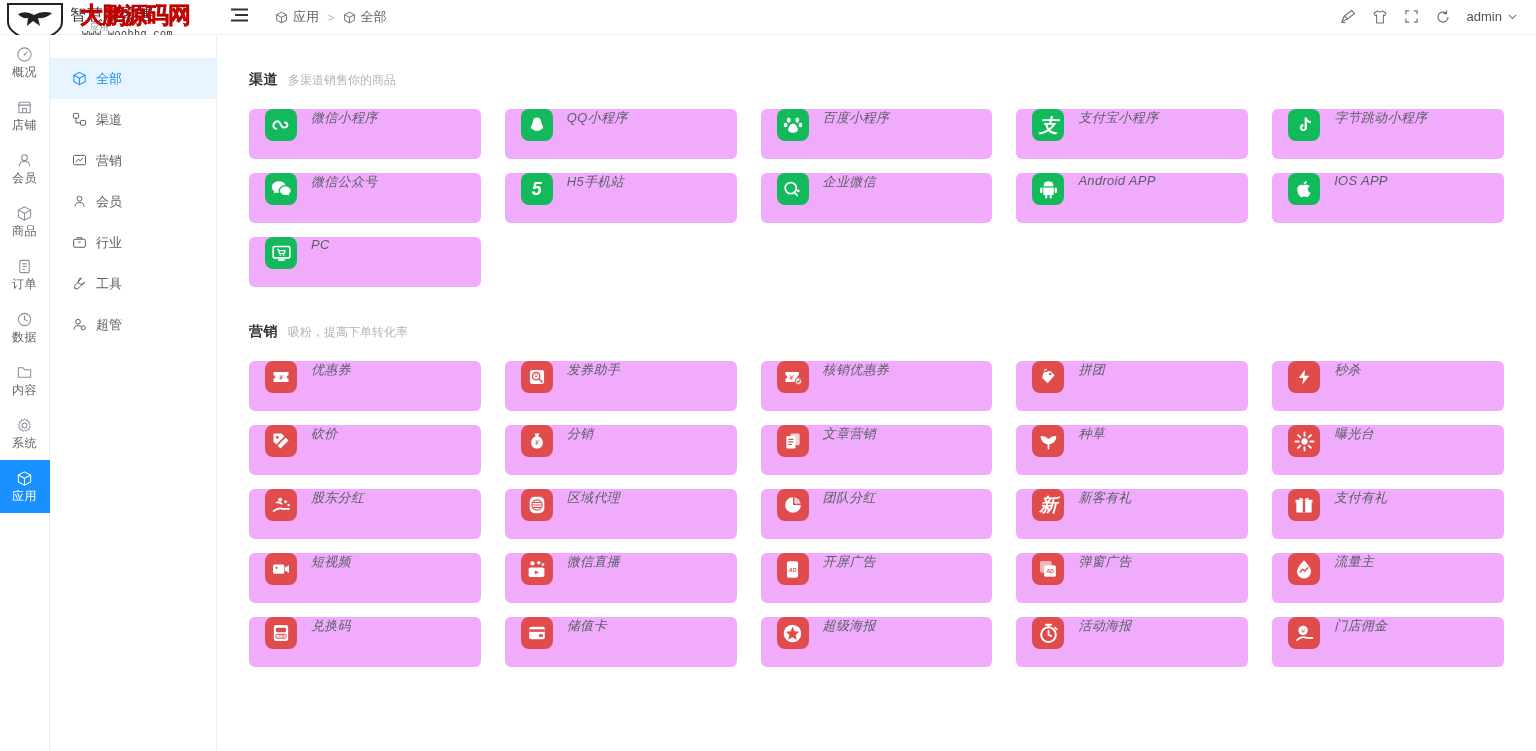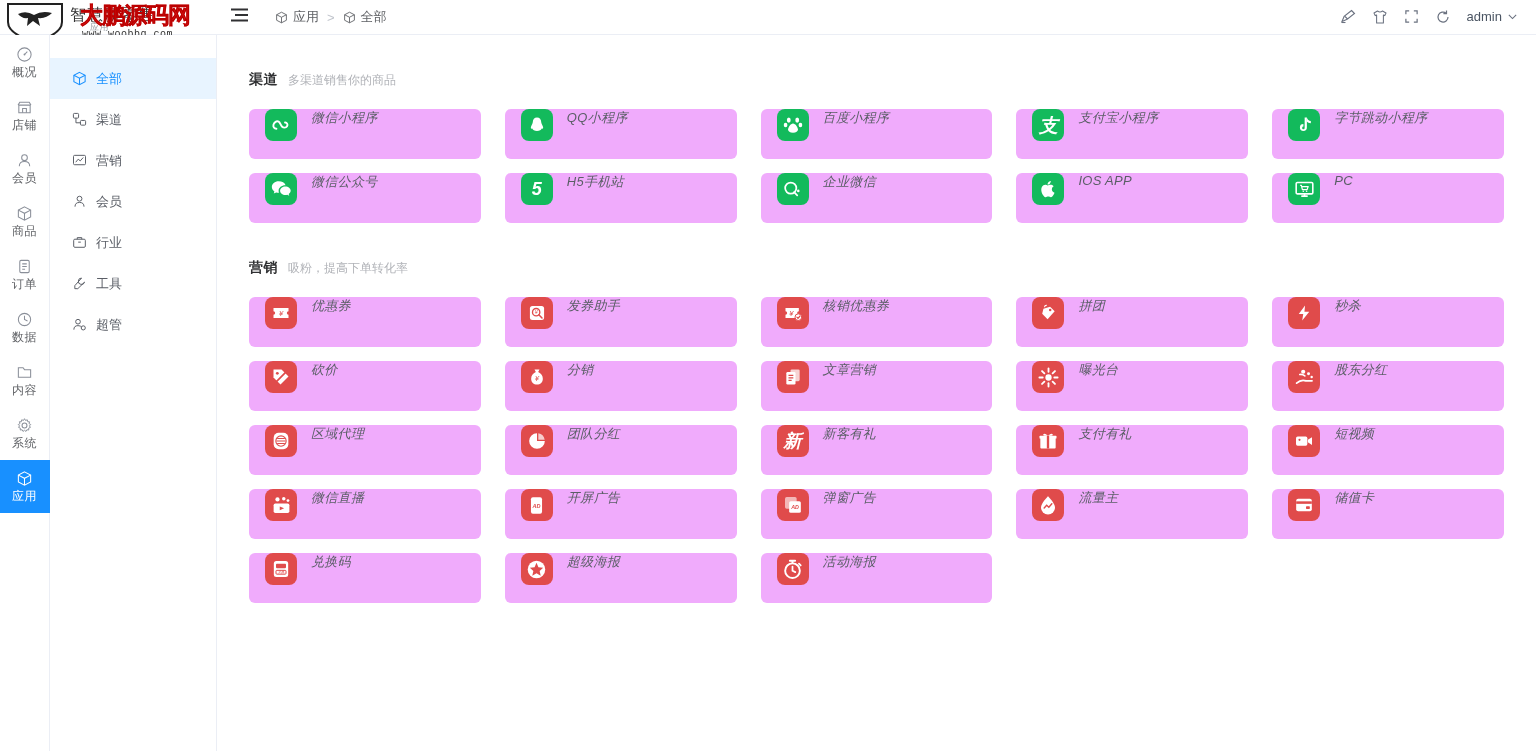--- a/index.html
+++ b/index.html
@@ -422,20 +422,34 @@
           <span class="tile green">
             <svg width="21" height="21" viewBox="0 0 24 24">
               <circle cx="10" cy="10.4" r="6.4" fill="none" stroke="#fff" stroke-width="2"></circle>
               <path d="M13.8 15 L17.4 18.6" stroke="#fff" stroke-width="2" stroke-linecap="round"></path>
               <circle cx="18.6" cy="13.6" r="1.5" fill="#fff"></circle>
             </svg>
           </span>
           <span class="card-label">企业微信</span>
         </div>
 
+        <div class="card">
+          <span class="tile green">
+            <svg width="21" height="21" viewBox="0 0 24 24">
+              <path d="M6 9.6 L18 9.6 L18 17 A1.4 1.4 0 0 1 16.6 18.4 L7.4 18.4 A1.4 1.4 0 0 1 6 17 Z" fill="#fff"></path>
+              <rect x="2.4" y="9.6" width="2.6" height="6.6" rx="1.3" fill="#fff"></rect>
+              <rect x="19" y="9.6" width="2.6" height="6.6" rx="1.3" fill="#fff"></rect>
+              <rect x="8.2" y="18" width="2.4" height="4.2" rx="1.2" fill="#fff"></rect>
+              <rect x="13.4" y="18" width="2.4" height="4.2" rx="1.2" fill="#fff"></rect>
+              <path d="M6.2 8.4 A5.8 5.8 0 0 1 17.8 8.4 Z" fill="#fff"></path>
+              <path d="M7.4 3.4 L8.6 5.4 M16.6 3.4 L15.4 5.4" stroke="#fff" stroke-width="1.1"></path>
+            </svg>
+          </span>
+          <span class="card-label">Android APP</span>
+        </div>
 
         <div class="card">
           <span class="tile green">
             <svg width="20" height="20" viewBox="0 0 24 24">
               <path d="M16.6 12.5 C16.6 9.9 18.7 8.8 18.8 8.7 C17.7 7.1 16 6.9 15.4 6.9 C13.9 6.7 12.5 7.7 11.8 7.7 C11 7.7 9.9 6.9 8.7 6.9 C7.1 6.9 5.6 7.9 4.8 9.4 C3.1 12.4 4.3 16.9 6 19.3 C6.8 20.5 7.8 21.9 9.1 21.8 C10.3 21.8 10.8 21 12.3 21 C13.7 21 14.2 21.8 15.5 21.8 C16.8 21.8 17.7 20.6 18.5 19.3 C19.4 17.9 19.8 16.5 19.8 16.4 C19.8 16.4 16.6 15.2 16.6 12.5 Z" fill="#fff"></path>
               <path d="M14.3 5.3 C15 4.5 15.4 3.4 15.3 2.3 C14.3 2.3 13.2 3 12.5 3.8 C11.9 4.5 11.4 5.7 11.5 6.7 C12.6 6.8 13.6 6.2 14.3 5.3 Z" fill="#fff"></path>
             </svg>
           </span>
           <span class="card-label">IOS APP</span>
         </div>
@@ -540,20 +554,29 @@
           <span class="tile red">
             <svg width="20" height="20" viewBox="0 0 24 24">
               <rect x="9" y="3" width="11" height="14" rx="1.6" fill="#fff" opacity="0.75"></rect>
               <rect x="4" y="6" width="11" height="15" rx="1.6" fill="#fff"></rect>
               <path d="M6.6 10 L12.4 10 M6.6 13 L12.4 13 M6.6 16 L10.4 16" stroke="#e04b4b" stroke-width="1.3"></path>
             </svg>
           </span>
           <span class="card-label">文章营销</span>
         </div>
 
+        <div class="card">
+          <span class="tile red">
+            <svg width="21" height="21" viewBox="0 0 24 24">
+              <path d="M3 6 Q3 14 12 15.5 Q21 14 21 6 Q17 4.6 12 9 Q7 4.6 3 6 Z" fill="#fff"></path>
+              <path d="M12 15 L12 20" stroke="#fff" stroke-width="2" stroke-linecap="round"></path>
+            </svg>
+          </span>
+          <span class="card-label">种草</span>
+        </div>
 
         <div class="card">
           <span class="tile red">
             <svg width="21" height="21" viewBox="0 0 24 24">
               <circle cx="12" cy="12" r="3.6" fill="#fff"></circle>
               <g stroke="#fff" stroke-width="2.1" stroke-linecap="round">
                 <path d="M12 1.6 L12 5.4"></path>
                   <path d="M12 18.6 L12 22.4"></path>
                 <path d="M1.6 12 L5.4 12"></path>
                   <path d="M18.6 12 L22.4 12"></path>
@@ -672,38 +695,38 @@
               <path d="M12 1.6 C12 1.6 3.6 10 3.6 15 A8.4 8.4 0 0 0 20.4 15 C20.4 10 12 1.6 12 1.6 Z" fill="#fff"></path>
               <path d="M7.4 15.6 L10.4 12.4 L13 14.6 L16.6 10.6" fill="none" stroke="#e04b4b" stroke-width="1.7" stroke-linecap="round"></path>
             </svg>
           </span>
           <span class="card-label">流量主</span>
         </div>
 
         <div class="card">
           <span class="tile red">
             <svg width="20" height="20" viewBox="0 0 24 24">
-              <rect x="2.6" y="4.4" width="18.8" height="15.2" rx="2.4" fill="#fff"></rect>
-              <rect x="2.6" y="7.6" width="18.8" height="3" fill="#e04b4b"></rect>
-              <rect x="14.4" y="13.6" width="4.6" height="3.2" rx="0.8" fill="#e04b4b"></rect>
-            </svg>
-          </span>
-          <span class="card-label">储值卡</span>
-        </div>
-
-        <div class="card">
-          <span class="tile red">
-            <svg width="20" height="20" viewBox="0 0 24 24">
               <rect x="3.4" y="2.4" width="17.2" height="19.2" rx="3" fill="#fff"></rect>
               <rect x="6" y="5.6" width="12" height="5.4" rx="1" fill="#e04b4b"></rect>
               <rect x="6" y="13.6" width="12" height="4.6" rx="1" fill="none" stroke="#e04b4b" stroke-width="1.2"></rect>
               <text x="12" y="17.3" font-size="4" text-anchor="middle" fill="#e04b4b">兑换</text>
             </svg>
           </span>
           <span class="card-label">兑换码</span>
+        </div>
+
+        <div class="card">
+          <span class="tile red">
+            <svg width="20" height="20" viewBox="0 0 24 24">
+              <rect x="2.6" y="4.4" width="18.8" height="15.2" rx="2.4" fill="#fff"></rect>
+              <rect x="2.6" y="7.6" width="18.8" height="3" fill="#e04b4b"></rect>
+              <rect x="14.4" y="13.6" width="4.6" height="3.2" rx="0.8" fill="#e04b4b"></rect>
+            </svg>
+          </span>
+          <span class="card-label">储值卡</span>
         </div>
 
         <div class="card">
           <span class="tile red">
             <svg width="21" height="21" viewBox="0 0 24 24">
               <circle cx="12" cy="12" r="10" fill="#fff"></circle>
               <path d="M12 4.4 L14.2 9.4 L19.6 10 L15.6 13.6 L16.8 19 L12 16.2 L7.2 19 L8.4 13.6 L4.4 10 L9.8 9.4 Z" fill="#e04b4b"></path>
             </svg>
           </span>
           <span class="card-label">超级海报</span>
@@ -715,17 +738,27 @@
               <circle cx="12" cy="13.4" r="8.4" fill="none" stroke="#fff" stroke-width="2.2"></circle>
               <path d="M12 8.6 L12 13.4 L15.2 15" fill="none" stroke="#fff" stroke-width="2" stroke-linecap="round"></path>
               <path d="M9 2 L15 2" stroke="#fff" stroke-width="2.2" stroke-linecap="round"></path>
               <path d="M12 2 L12 5" stroke="#fff" stroke-width="2.2"></path>
               <path d="M19.4 5.4 L21.4 7.4" stroke="#fff" stroke-width="2" stroke-linecap="round"></path>
             </svg>
           </span>
           <span class="card-label">活动海报</span>
         </div>
 
+        <div class="card">
+          <span class="tile red">
+            <svg width="21" height="21" viewBox="0 0 24 24">
+              <circle cx="10.4" cy="8.4" r="5.4" fill="#fff"></circle>
+              <text x="10.4" y="11.4" font-size="7" text-anchor="middle" fill="#e04b4b" font-family="'Liberation Sans',sans-serif">¥</text>
+              <path d="M3.4 19.6 Q8.6 14.6 14.4 17 L21 17" fill="none" stroke="#fff" stroke-width="2" stroke-linecap="round"></path>
+            </svg>
+          </span>
+          <span class="card-label">门店佣金</span>
+        </div>
       </div>
 
     </div>
   </div>
 </div>
 
 </body></html>

